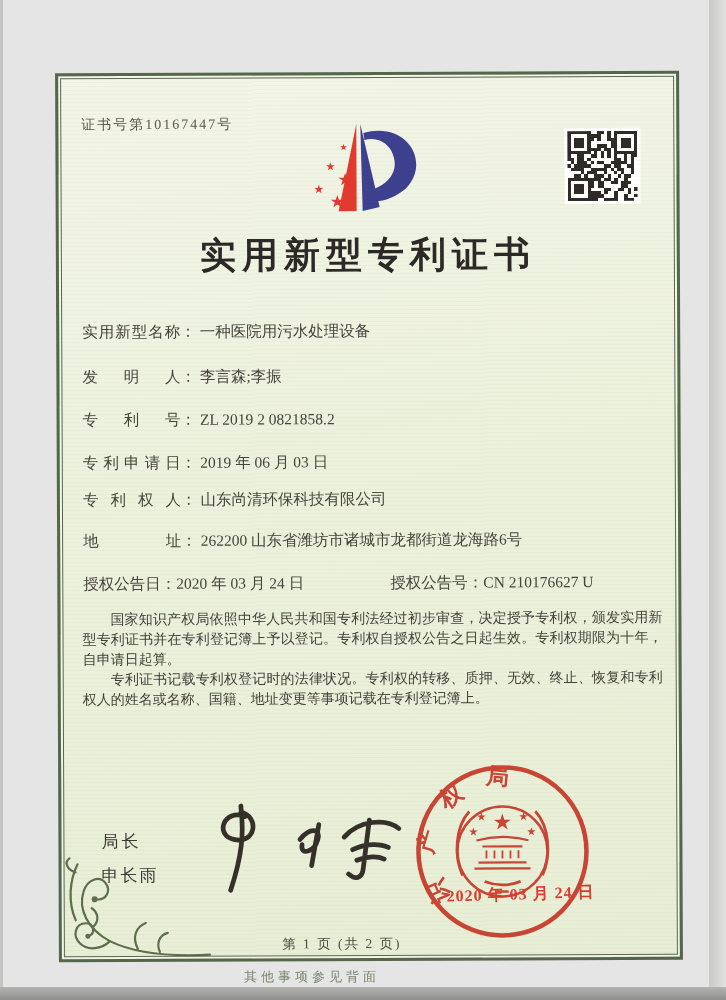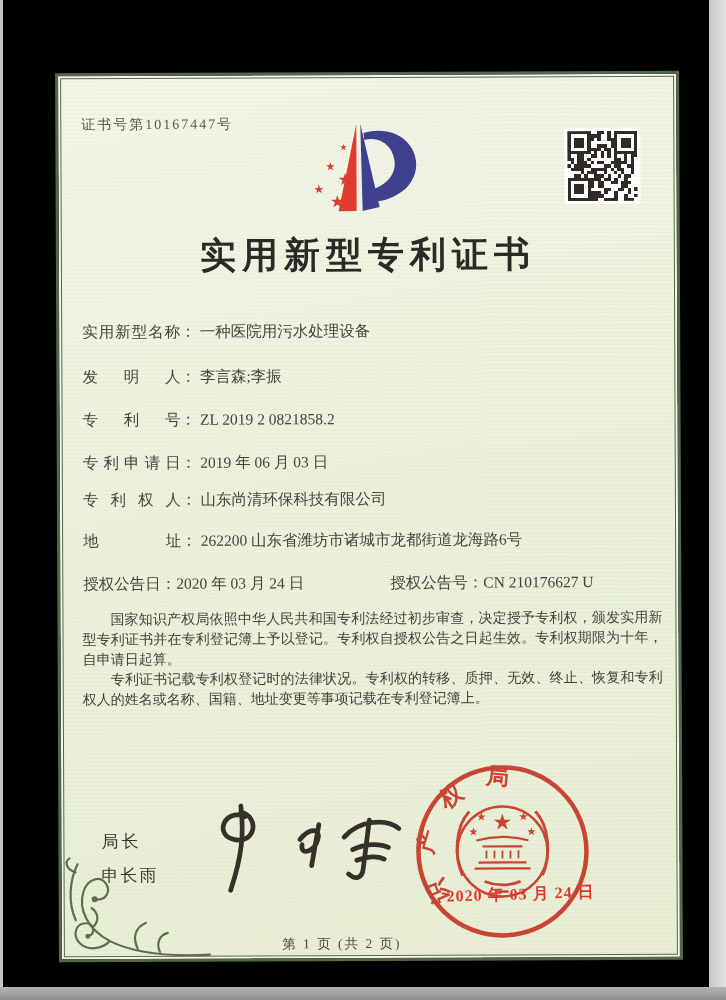--- a/index.html
+++ b/index.html
@@ -4,21 +4,21 @@
 <style>
   :root{
     --seal-red:#da392c;
     --logo-red:#e23a2e;
     --logo-blue:#3d3f8f;
     --frame-green:#55674a;
     --ink:#46423c;
   }
   html,body{margin:0;padding:0;background:#9d9d9d;}
   .scan{
-    position:relative;width:726px;height:1000px;background:#000000;
+    position:relative;width:726px;height:1000px;background:#e5e5e5;
     overflow:hidden;font-family:"Liberation Serif","DejaVu Serif",serif;color:var(--ink);
   }
   .left-sliver{position:absolute;left:0;top:0;width:3px;height:100%;background:#c4c4c2;}
   .right-band{position:absolute;right:0;top:0;width:17px;height:100%;
     background:linear-gradient(to right,#c9c9c7,#e2e2e0);}
   .bottom-band{position:absolute;left:0;bottom:0;width:100%;height:13px;
     background:linear-gradient(to bottom,#b3b3b1,#8e8e8c);}
   .frame{
     position:absolute;left:57px;top:72px;width:618px;height:883px;
     border:3px solid var(--frame-green);
@@ -428,17 +428,18 @@
         <path d="M30,8 C22,24 20,46 28,64"></path>
         <path d="M28,16 C20,14 16,6 22,2"></path>
         <path d="M44,52 C50,56 52,64 46,70"></path>
       </g>
       <circle cx="47" cy="43" r="3" fill="#5c6e4b"></circle>
       <circle cx="40" cy="80" r="2.5" fill="#5c6e4b"></circle>
     </svg>
 
   </div>
 
+  <div class="back-note">其他事项参见背面</div>
 
   <div class="left-sliver"></div>
   <div class="right-band"></div>
   <div class="bottom-band"></div>
 </div>
 
 </body></html>

